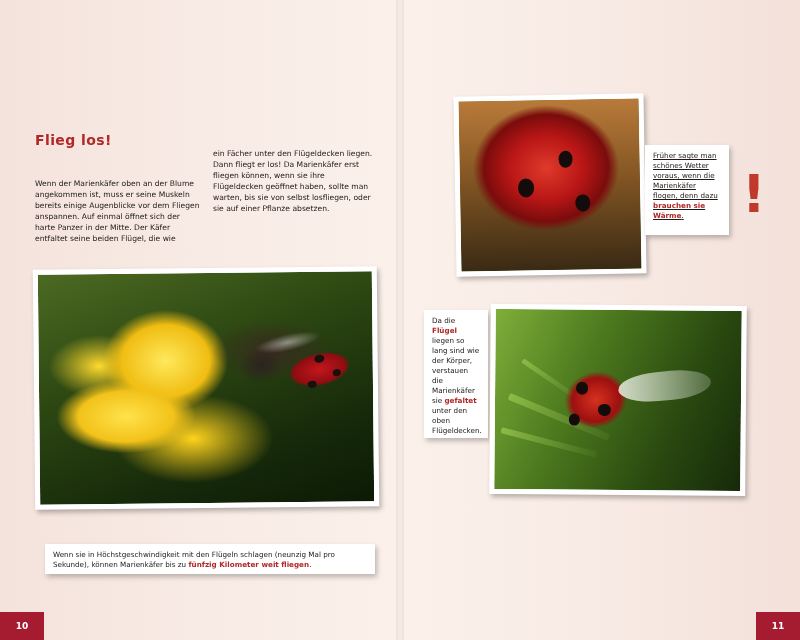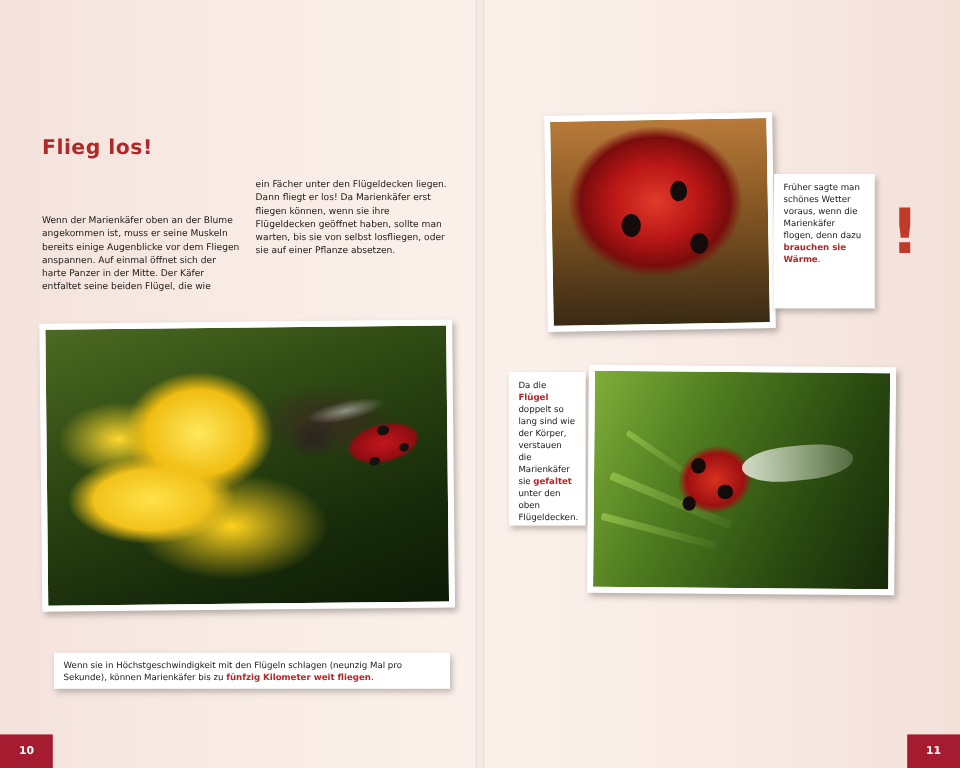--- a/index.html
+++ b/index.html
@@ -18,24 +18,24 @@
   }
   .page-left{left:0;background:linear-gradient(90deg,#f4e3dc 0%, #f9ece6 60%, #fbf0ea 100%);}
   .page-right{left:400px;background:linear-gradient(90deg,#fbf0ea 0%, #f9ece6 40%, #f3e1da 100%);}
   .gutter{
     position:absolute;left:396px;top:0;width:8px;height:640px;
     background:linear-gradient(90deg, rgba(0,0,0,0.06), rgba(0,0,0,0.02), rgba(0,0,0,0.06));
   }
 
   
   .headline{
-    position:absolute;left:35px;top:113px;
+    position:absolute;left:35px;top:132px;
     color:#b02828;
     font-family:"DejaVu Sans", sans-serif;
-    font-size:17px;font-weight:bold;letter-spacing:.4px;
+    font-size:14px;font-weight:bold;letter-spacing:.4px;
   }
 
   .col{
     position:absolute;
     font-size:7.6px;line-height:11px;color:#1d1a18;
     text-align:left;
   }
   .col-1{left:35px;top:148px;width:165px;margin-top:30px;}
   .col-2{left:213px;top:148px;width:162px;}
 
@@ -154,28 +154,28 @@
   <div class="photo" style="left:455px;top:95px;width:190px;height:180px;transform:rotate(-1deg);">
     <div class="inner">
       <div class="img-close">
         <div class="dot" style="left:32%;top:46%;width:9%;height:11%;"></div>
         <div class="dot" style="left:55%;top:30%;width:8%;height:10%;"></div>
         <div class="dot" style="left:64%;top:56%;width:8%;height:10%;"></div>
       </div>
     </div>
   </div>
 
-  <div class="note" style="left:645px;top:145px;width:84px;height:112px;">
+  <div class="note" style="left:645px;top:145px;width:84px;height:90px;text-decoration:underline;">
     <span>Früher sagte man schönes Wetter voraus, wenn die Marienkäfer flogen, denn dazu </span><span class="hl">brauchen sie Wärme</span><span>.</span>
   </div>
 
   <div class="exclaim" style="left:742px;top:168px;">!</div>
 
   <div class="note" style="left:424px;top:310px;width:64px;height:128px;">
-    <span>Da die </span><span class="hl">Flügel</span><span> doppelt so lang sind wie der Körper, verstauen die Marienkäfer sie </span><span class="hl">gefaltet</span><span> unter den oben Flügeldecken.</span>
+    <span>Da die </span><span class="hl">Flügel</span><span> liegen so lang sind wie der Körper, verstauen die Marienkäfer sie </span><span class="hl">gefaltet</span><span> unter den oben Flügeldecken.</span>
   </div>
 
   <div class="photo" style="left:490px;top:305px;width:256px;height:190px;transform:rotate(0.5deg);">
     <div class="inner">
       <div class="img-fly">
         <div class="needle" style="left:4%;top:58%;width:44%;height:4%;transform:rotate(22deg);"></div>
         <div class="needle" style="left:2%;top:72%;width:40%;height:3.5%;transform:rotate(14deg);"></div>
         <div class="needle" style="left:8%;top:40%;width:34%;height:3%;transform:rotate(34deg);"></div>
         <div class="body"></div>
         <div class="wing"></div>

